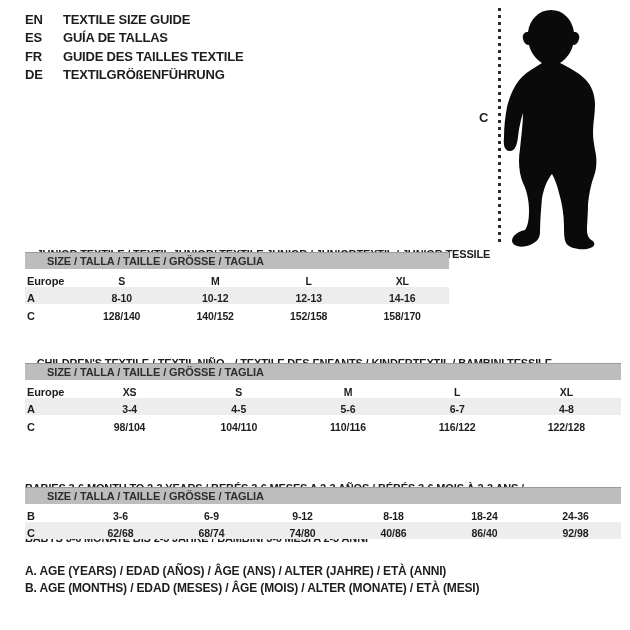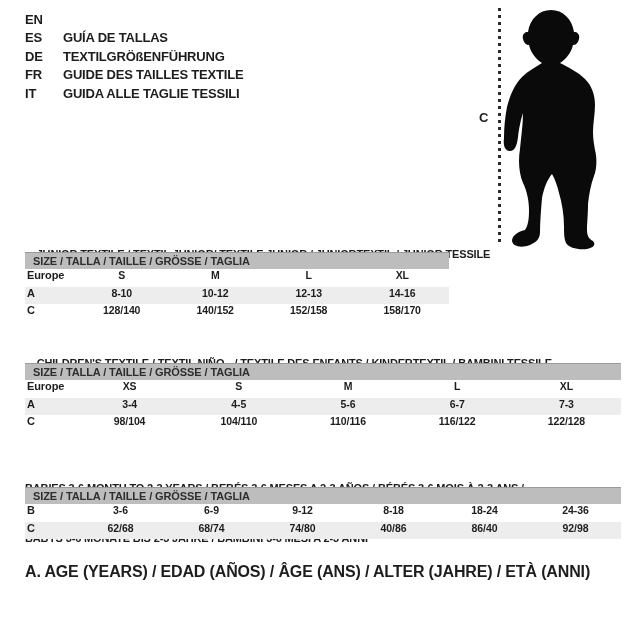--- a/index.html
+++ b/index.html
@@ -16,53 +16,50 @@
   .dotline{position:absolute;left:498px;top:8px;width:3px;height:236px;
     background:repeating-linear-gradient(to bottom,#2b2b2b 0 3px,transparent 3px 7px);}
   .c-label{position:absolute;left:479px;top:110px;font-size:13px;font-weight:700;}
   .baby{position:absolute;left:500px;top:0px;}
   
   .sec-title{position:absolute;left:25px;font-size:11px;font-weight:700;letter-spacing:-0.15px;line-height:16.5px;white-space:pre;}
   .sub{font-size:7.5px;vertical-align:-2px;}
   
   .size-table{position:absolute;left:25px;font-weight:700;}
   .band{height:16px;background:#bdbdbd;border-top:1px solid #9a9a9a;font-size:11px;line-height:16px;
-    padding-left:8px;color:#2e2e2e;letter-spacing:-0.1px;}
-  .trow{display:flex;height:17.5px;align-items:flex-start;font-size:10.5px;letter-spacing:-0.1px;}
+    padding-left:22px;color:#2e2e2e;letter-spacing:-0.1px;}
+  .trow{display:flex;height:17.5px;align-items:flex-end;font-size:10.5px;letter-spacing:-0.1px;}
   .trow.alt{background:#ededed;}
   .tlabel{width:48px;padding-left:2px;font-size:11px;}
   .tcell{flex:1;text-align:center;}
   
   .notes{position:absolute;left:25px;top:563px;}
-  .note{font-size:16px;font-weight:700;line-height:17.2px;letter-spacing:-0.15px;}
+  .note{font-size:12px;font-weight:700;line-height:17.2px;letter-spacing:-0.15px;}
 </style>
 </head>
 <body>
 
 <div id="canvas">
 
   <div class="lang-list">
     <div class="lang-row">
       <span class="lang-code">EN</span>
+      <span class="lang-label">TEXTILE SIZE GUIDE</span>
     </div>
     <div class="lang-row">
       <span class="lang-code">ES</span>
       <span class="lang-label">GUÍA DE TALLAS</span>
     </div>
     <div class="lang-row">
-      <span class="lang-code">DE</span>
-      <span class="lang-label">TEXTILGRÖßENFÜHRUNG</span>
-    </div>
-    <div class="lang-row">
       <span class="lang-code">FR</span>
       <span class="lang-label">GUIDE DES TAILLES TEXTILE</span>
     </div>
     <div class="lang-row">
-      <span class="lang-code">IT</span>
-      <span class="lang-label">GUIDA ALLE TAGLIE TESSILI</span>
+      <span class="lang-code">DE</span>
+      <span class="lang-label">TEXTILGRÖßENFÜHRUNG</span>
     </div>
   </div>
 
   <div class="dotline"></div>
   <div class="c-label">C</div>
   <svg class="baby" width="126" height="252" viewBox="0 0 126 252">
     <path fill="#0a0a0a" d="M51 10
       C63 10 72 19 74 32 C78 32 80 35 79 39 C78 43 76 45 73 45
       C71 53 66 59 60 63 C68 67 78 72 85 79 C92 86 95 95 95 105
       C95 114 93 123 93 132 C93 139 94 144 95 150 C97 158 97 168 94 176
@@ -117,21 +114,21 @@
       <span class="tcell">M</span>
       <span class="tcell">L</span>
       <span class="tcell">XL</span>
     </div>
     <div class="trow alt">
       <span class="tlabel">A</span>
       <span class="tcell">3-4</span>
       <span class="tcell">4-5</span>
       <span class="tcell">5-6</span>
       <span class="tcell">6-7</span>
-      <span class="tcell">7-3</span>
+      <span class="tcell">4-8</span>
     </div>
     <div class="trow">
       <span class="tlabel">C</span>
       <span class="tcell">98/104</span>
       <span class="tcell">104/110</span>
       <span class="tcell">110/116</span>
       <span class="tcell">116/122</span>
       <span class="tcell">122/128</span>
     </div>
   </div>
@@ -157,15 +154,16 @@
       <span class="tcell">68/74</span>
       <span class="tcell">74/80</span>
       <span class="tcell">40/86</span>
       <span class="tcell">86/40</span>
       <span class="tcell">92/98</span>
     </div>
   </div>
 
   <div class="notes">
     <div class="note">A. AGE (YEARS) / EDAD (AÑOS) / ÂGE (ANS) / ALTER (JAHRE) / ETÀ (ANNI)</div>
+    <div class="note">B. AGE (MONTHS) / EDAD (MESES) / ÂGE (MOIS) / ALTER (MONATE) / ETÀ (MESI)</div>
   </div>
 
 </div>
 
 </body></html>

